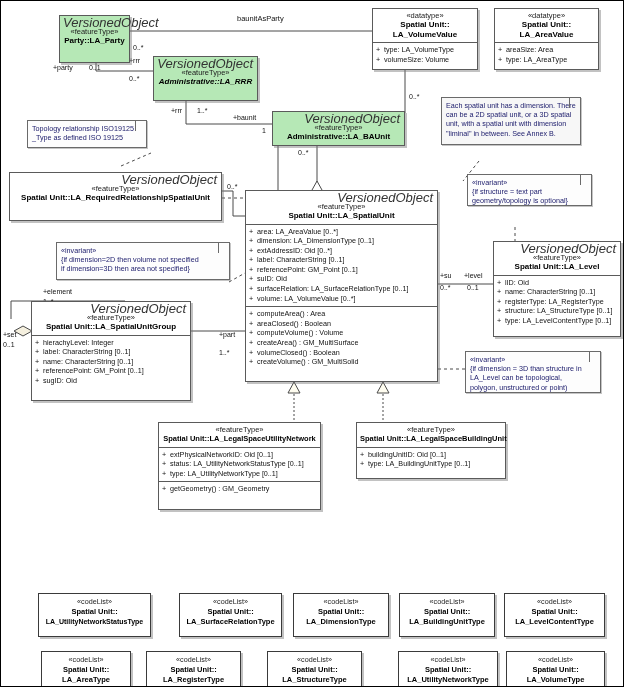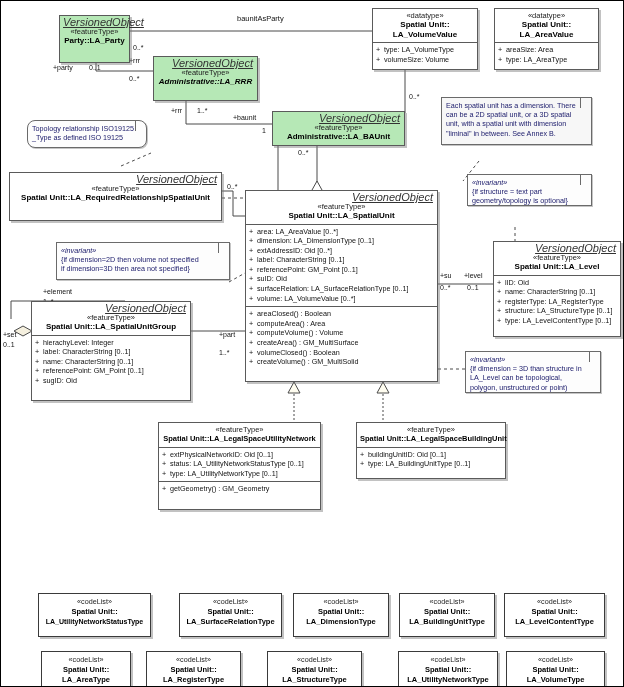--- a/index.html
+++ b/index.html
@@ -30,25 +30,24 @@
 
   .hdr{
     position:relative;
     padding:2px 3px 3px 3px;
     text-align:center;
   }
   .vo{
     display:block;
     text-align:right;
     font-style:italic;
-    font-size:11px;
+    font-size:13px;
     color:#333;
     line-height:9px;
     padding-right:1px;
-    text-decoration:underline;
   }
   .stereo{
     display:block;
     font-size:7.5px;
     color:#222;
     line-height:9px;
   }
   .nm{
     display:block;
     font-size:8px;
@@ -81,21 +80,21 @@
     color:#1a1a6a;
     padding:3px 4px 3px 4px;
     box-shadow:1px 1px 0 rgba(140,140,140,.5);
   }
   .note .foldline{
     position:absolute;
     top:0;right:0;width:10px;height:10px;
     border-left:1px solid #6a6a6a;
     transform-origin:top right;
   }
-  .note .ster{ color:#1a1a6a;font-style:italic; }
+  .note .ster{ color:#1a1a6a; }
 
   
   .codebox{
     position:absolute;
     box-sizing:border-box;
     border:1px solid #3a3a3a;
     background:#fff;
     text-align:center;
     padding-top:3px;
     box-shadow:2px 2px 0 rgba(120,120,120,.45);
@@ -232,27 +231,27 @@
       <span class="stereo">«datatype»</span>
       <span class="nm">Spatial Unit::</span>
       <span class="nm">LA_AreaValue</span>
     </div>
     <div class="feat sep">
       <div class="row"><span class="pl">+</span><span>areaSize:  Area</span></div>
       <div class="row"><span class="pl">+</span><span>type:  LA_AreaType</span></div>
     </div>
   </div>
 
-  <div class="note" style="left:26px;top:119px;width:120px;height:28px;border-radius:8px;">
+  <div class="note" style="left:26px;top:119px;width:120px;height:28px;">
     <span class="foldline"></span>
     <div>Topology relationship ISO19125</div>
     <div>_Type as defined ISO 19125</div>
   </div>
 
-  <div class="note" style="left:440px;top:96px;width:151px;height:48px;background:#f7f7f7;">
+  <div class="note" style="left:440px;top:96px;width:140px;height:48px;background:#f7f7f7;">
     <span class="foldline"></span>
     <div>Each spatial unit has a dimension. There</div>
     <div>can be a 2D spatial unit, or a 3D spatial</div>
     <div>unit, with a spatial unit with dimension</div>
     <div>"liminal" in between. See Annex B.</div>
   </div>
 
   <div class="cls" style="left:8px;top:171px;width:213px;height:49px;">
     <div class="hdr">
       <span class="vo">VersionedObject</span>
@@ -293,22 +292,22 @@
       <div class="row"><span class="pl">+</span><span>area:  LA_AreaValue [0..*]</span></div>
       <div class="row"><span class="pl">+</span><span>dimension:  LA_DimensionType [0..1]</span></div>
       <div class="row"><span class="pl">+</span><span>extAddressID:  Oid [0..*]</span></div>
       <div class="row"><span class="pl">+</span><span>label:  CharacterString [0..1]</span></div>
       <div class="row"><span class="pl">+</span><span>referencePoint:  GM_Point [0..1]</span></div>
       <div class="row"><span class="pl">+</span><span>suID:  Oid</span></div>
       <div class="row"><span class="pl">+</span><span>surfaceRelation:  LA_SurfaceRelationType [0..1]</span></div>
       <div class="row"><span class="pl">+</span><span>volume:  LA_VolumeValue [0..*]</span></div>
     </div>
     <div class="feat sep">
+      <div class="row"><span class="pl">+</span><span>computeArea() : Area</span></div>
       <div class="row"><span class="pl">+</span><span>areaClosed() : Boolean</span></div>
-      <div class="row"><span class="pl">+</span><span>computeArea() : Area</span></div>
       <div class="row"><span class="pl">+</span><span>computeVolume() : Volume</span></div>
       <div class="row"><span class="pl">+</span><span>createArea() : GM_MultiSurface</span></div>
       <div class="row"><span class="pl">+</span><span>volumeClosed() : Boolean</span></div>
       <div class="row"><span class="pl">+</span><span>createVolume() : GM_MultiSolid</span></div>
     </div>
   </div>
 
   <div class="cls" style="left:30px;top:300px;width:160px;height:100px;">
     <div class="hdr">
       <span class="vo">VersionedObject</span>

